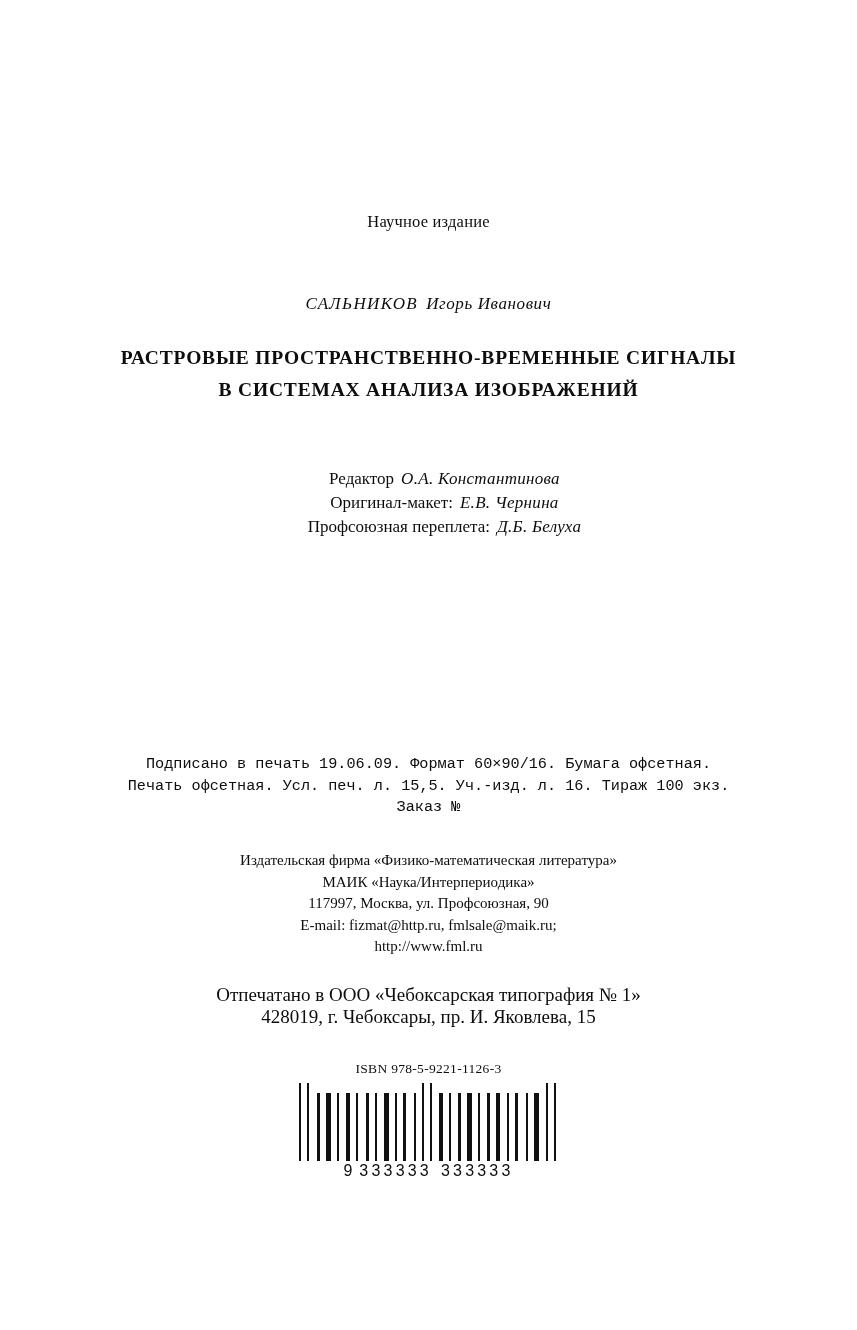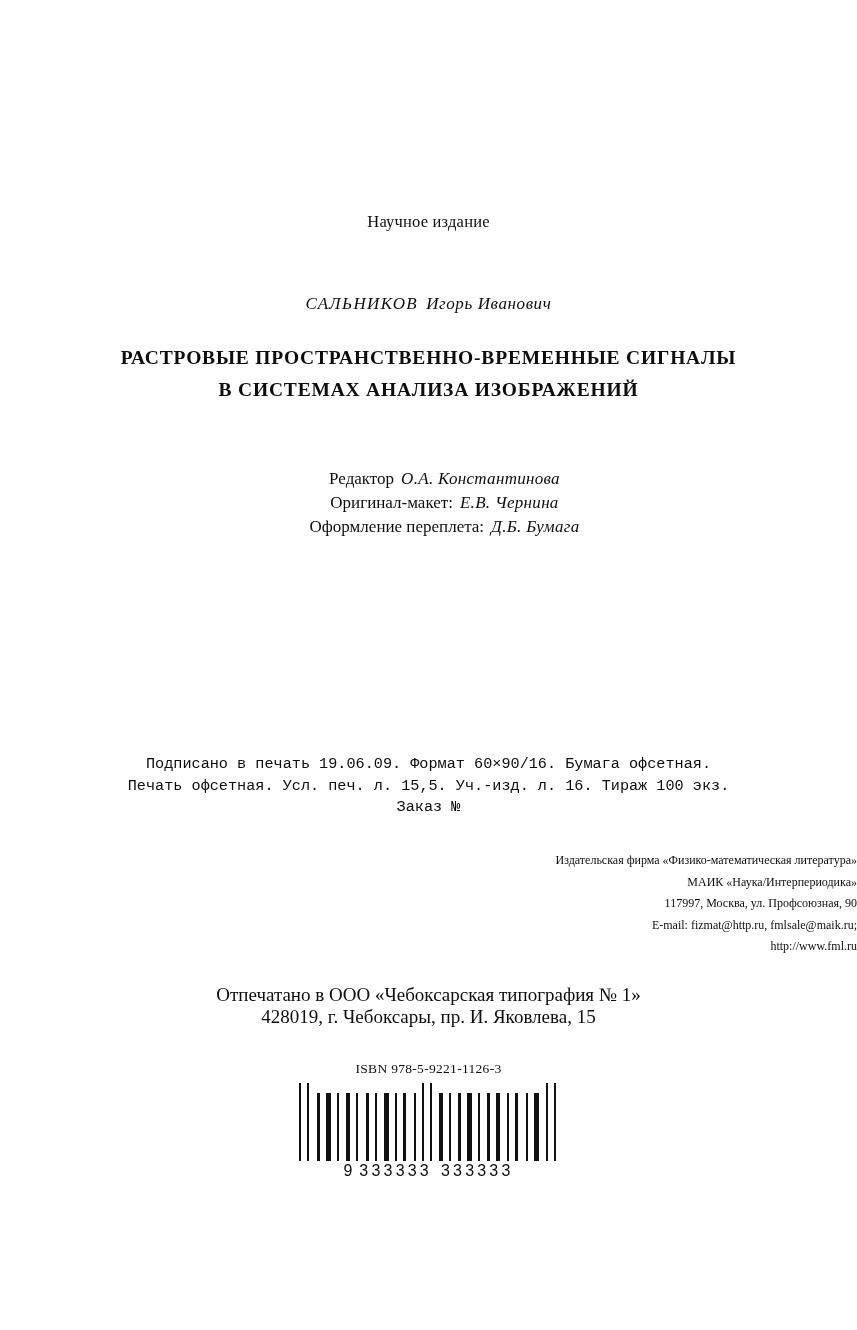--- a/index.html
+++ b/index.html
@@ -70,23 +70,22 @@
   .imprint {
     top: 754px;
     font-size: 15.2px;
     line-height: 21.5px;
     font-family: Liberation Mono, monospace;
   }
   .imprint span { display: block; }
 
   .publisher {
     top: 850px;
-    font-size: 12px;
+    font-size: 15px;
     line-height: 21.5px;
-    text-align: right;
   }
   .publisher span { display: block; }
 
   .printer {
     top: 984px;
     font-size: 19px;
     line-height: 21.5px;
   }
   .printer span { display: block; }
 
@@ -149,21 +148,21 @@
   </div>
 
   <div class="block credits">
     <span class="c-line">
       <span class="c-role">Редактор</span><span class="c-name">О.А. Константинова</span>
     </span>
     <span class="c-line">
       <span class="c-role">Оригинал-макет:</span><span class="c-name">Е.В. Чернина</span>
     </span>
     <span class="c-line">
-      <span class="c-role">Оформление переплета:</span><span class="c-name">Д.Б. Бумага</span>
+      <span class="c-role">Профсоюзная переплета:</span><span class="c-name">Д.Б. Белуха</span>
     </span>
   </div>
 
   <div class="block imprint">
     <span>Подписано в печать 19.06.09. Формат 60×90/16. Бумага офсетная.</span>
     <span>Печать офсетная. Усл. печ. л. 15,5. Уч.-изд. л. 16. Тираж 100 экз.</span>
     <span>Заказ №</span>
   </div>
 
   <div class="block publisher">

